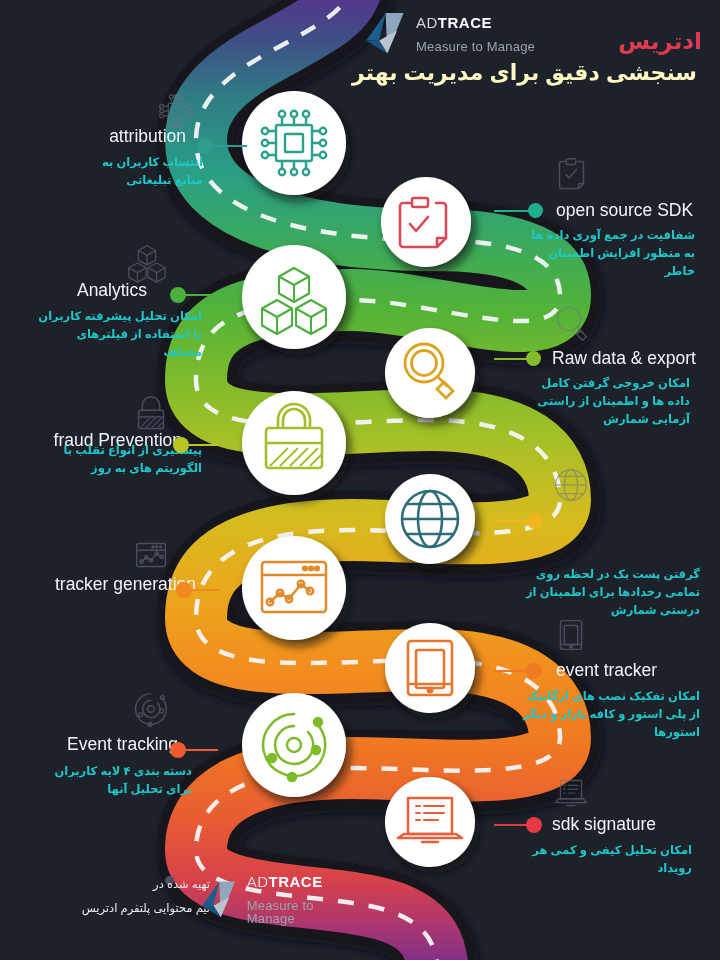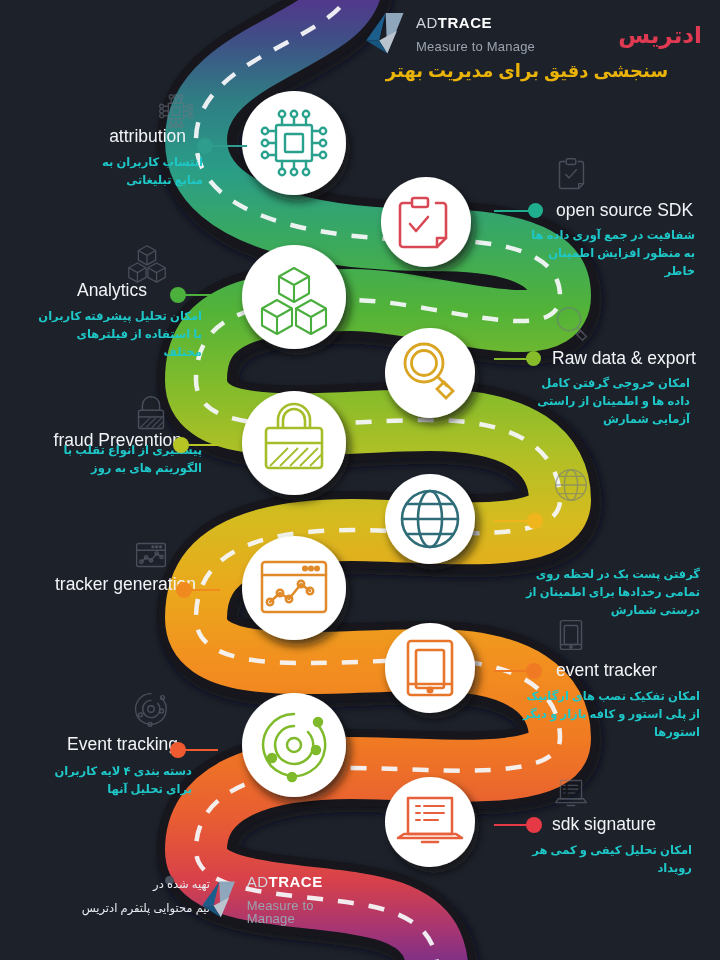--- a/index.html
+++ b/index.html
@@ -16,26 +16,26 @@
 
   
   .header { position:absolute; right:10px; top:8px; width:360px; text-align:right; }
   .logo-row { display:flex; align-items:center; justify-content:flex-start; gap:6px; }
   .logo-mark { width:52px; height:52px; flex:0 0 52px; }
   .logo-txt { display:flex; flex-direction:column; align-items:flex-start; line-height:1; }
   .logo-name { font-size:15px; letter-spacing:.5px; color:#cfd6de; }
   .logo-name b { color:#ffffff; font-weight:bold; }
   .logo-tag { font-size:13px; color:#9aa3ae; letter-spacing:.2px; margin-top:10px; }
   .head-fa1 {
-    position:absolute; right:8px; top:14px;
+    position:absolute; right:8px; top:20px;
     font-size:23px; color:#e03a52; font-weight:bold; direction:rtl;
   }
   .head-fa2 {
-    position:absolute; right:8px; top:52px; width:350px; text-align:center;
-    font-size:18px; color:#eab308; font-weight:bold; direction:rtl;
+    position:absolute; right:8px; top:52px; width:350px; text-align:left;
+    font-size:22px; color:#fef9c3; font-weight:bold; direction:rtl;
   }
 
   
   .node { position:absolute; }
   .node .sm-icon { position:absolute; width:46px; height:46px; opacity:.55; }
   .node .title { position:absolute; font-size:17.5px; color:#f2f4f7; white-space:nowrap; }
   .node .desc  { position:absolute; font-size:11.5px; line-height:1.55; color:#1ec8c8;
                  direction:rtl; font-weight:bold; }
 
   .node.left .title, .node.left .desc { text-align:right; }

